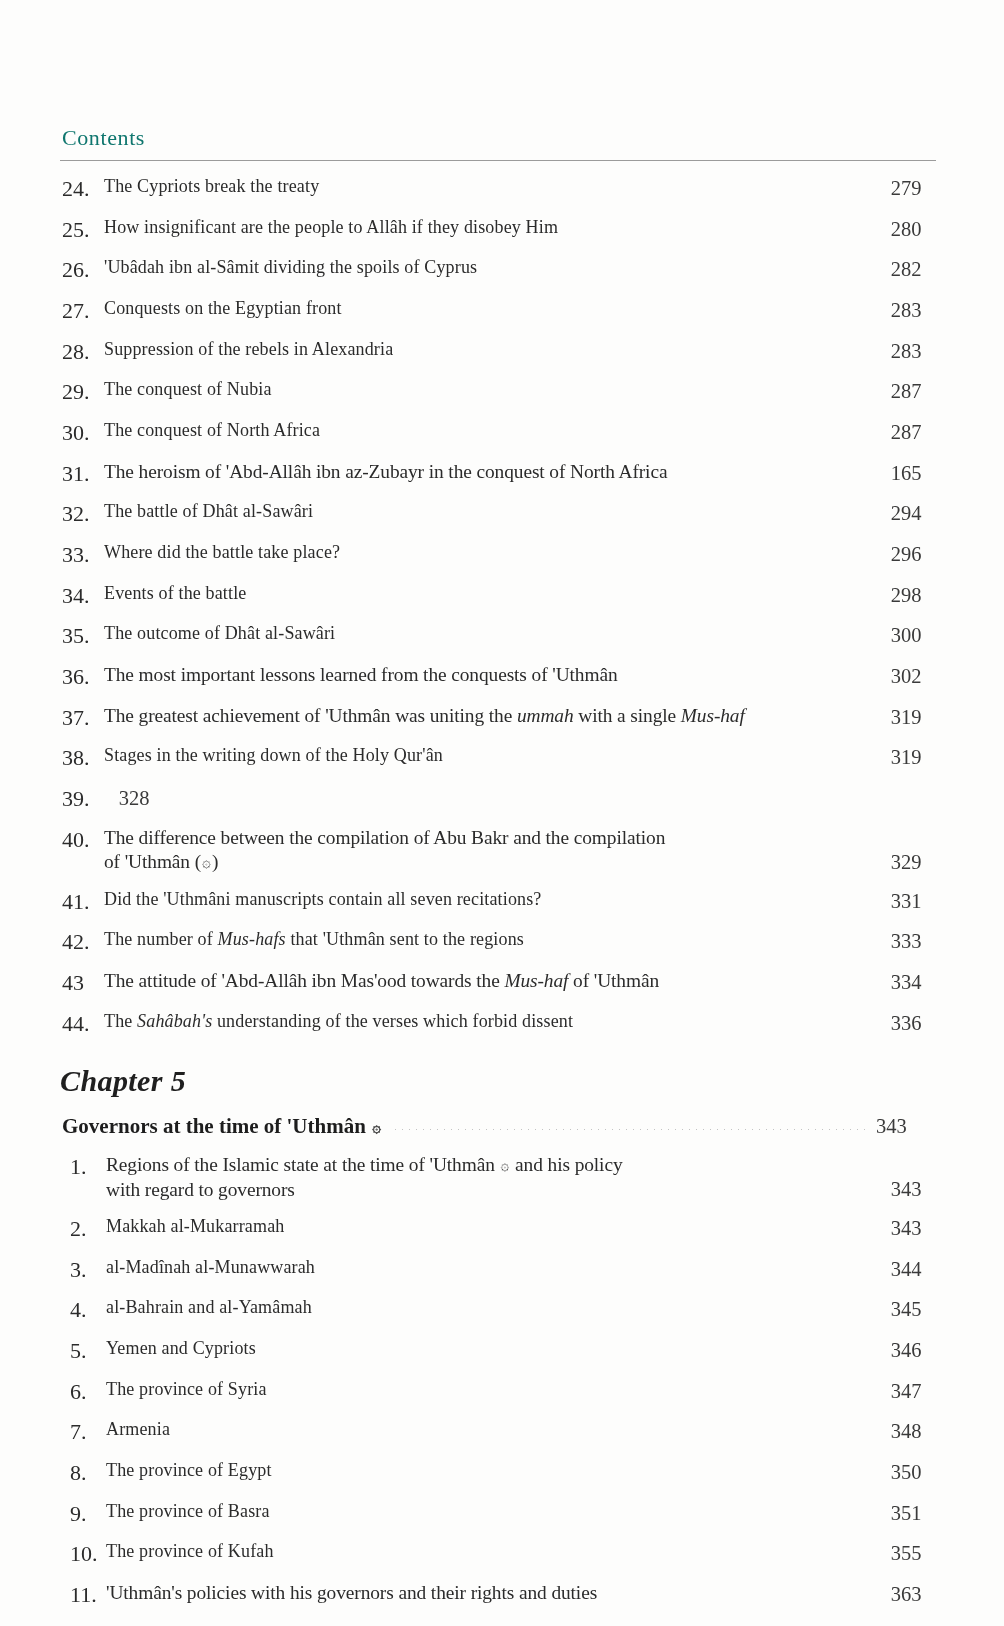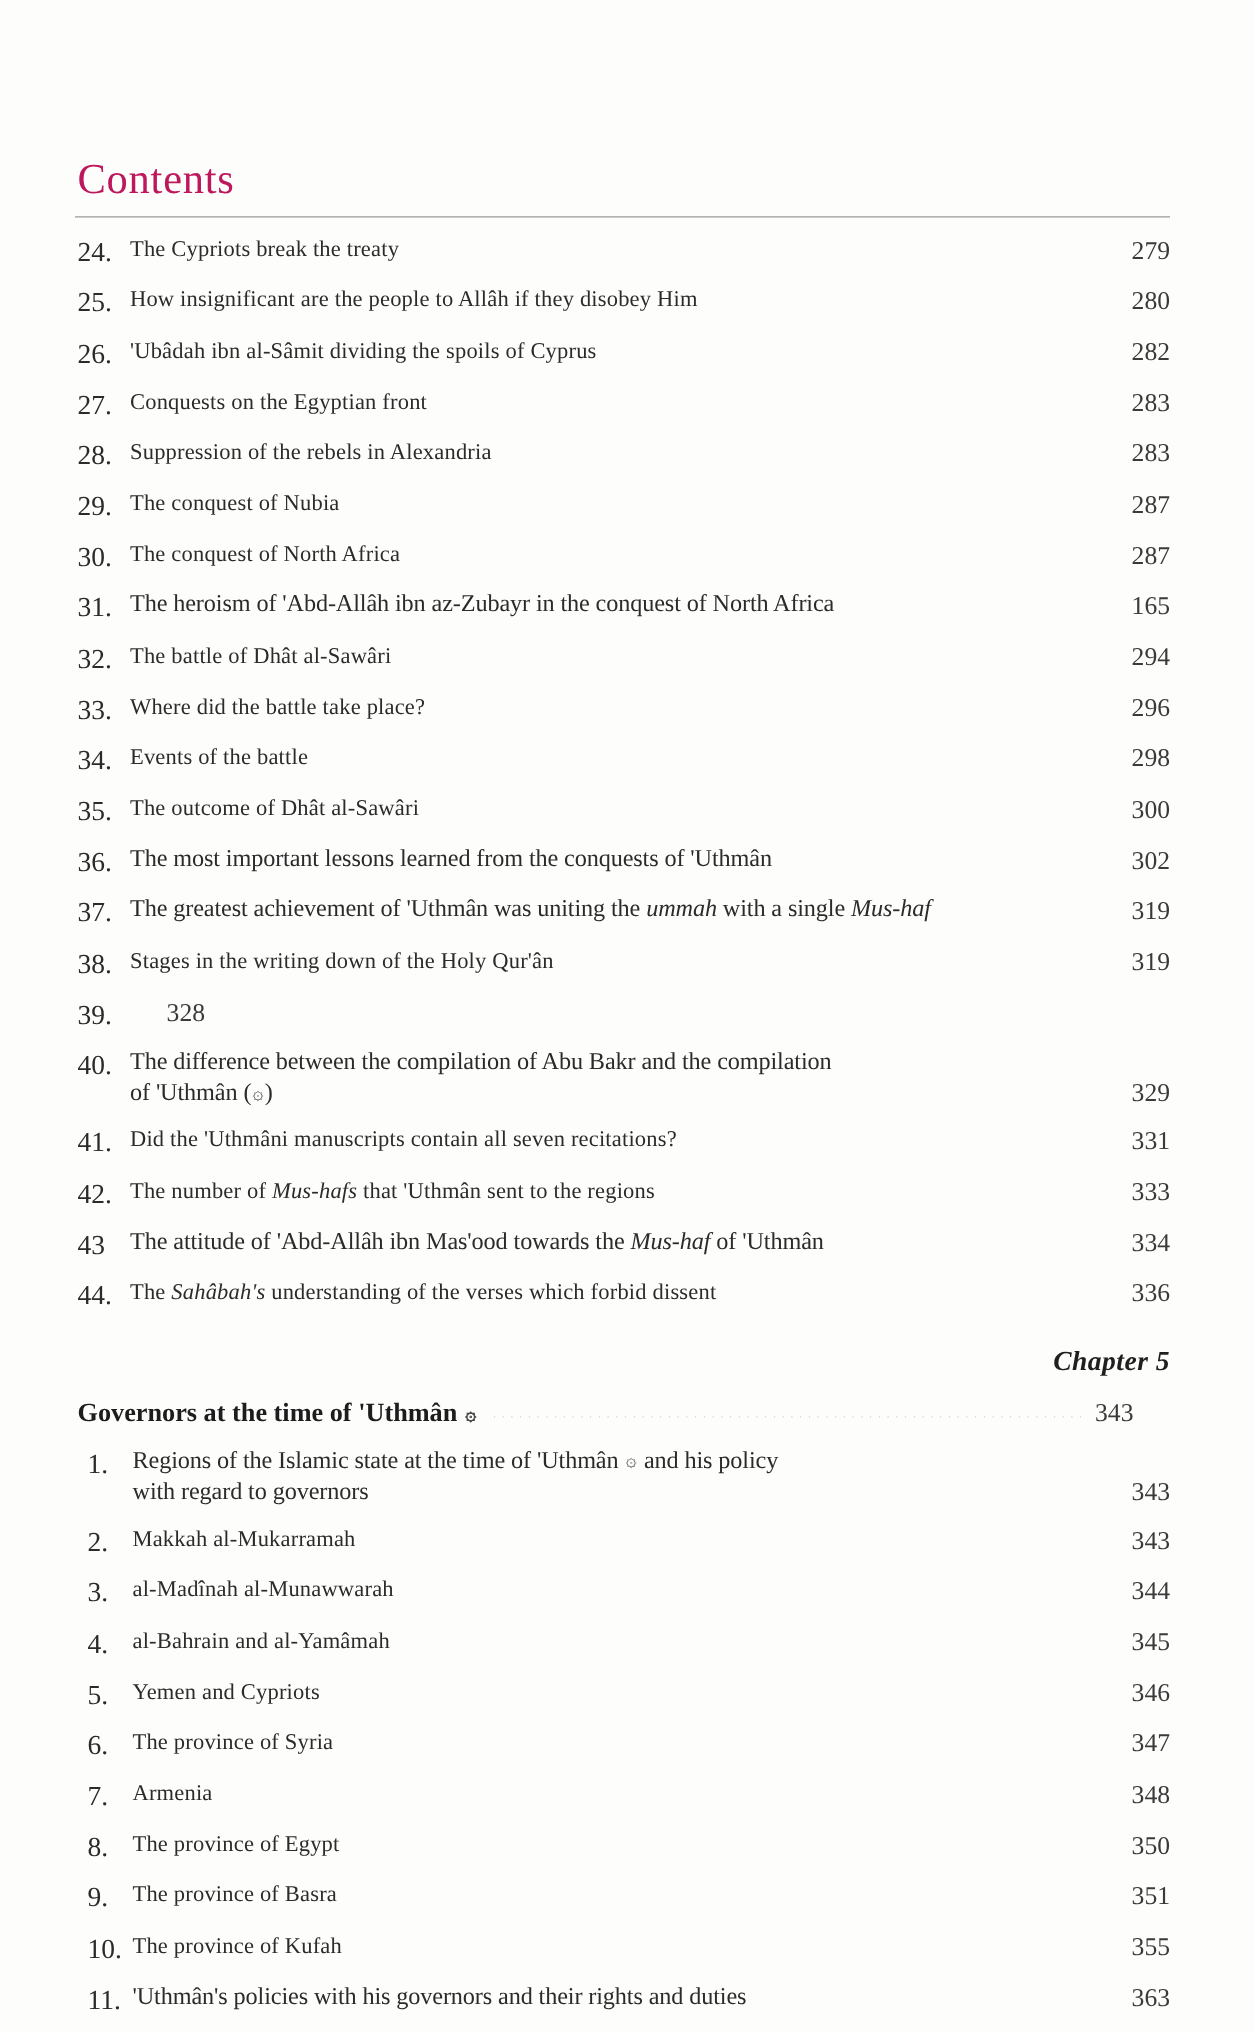--- a/index.html
+++ b/index.html
@@ -23,24 +23,24 @@
   .page-inner {
     position: absolute;
     left: 60px;
     top: 126px;
     width: 876px;
   }
 
   
   .contents-heading {
     font-family: "Liberation Serif", "DejaVu Serif", serif;
-    font-size: 34px;
+    font-size: 22px;
     font-weight: 400;
     letter-spacing: 0.6px;
-    color: #be185d;
+    color: #0f766e;
     margin: 0 0 11px 2px;
     line-height: 1.05;
   }
   .rule {
     height: 0;
     border-top: 1.3px solid #9b9b9b;
     margin: 0 0 14px 0;
     width: 876px;
   }
 
@@ -74,21 +74,21 @@
     padding-right: 14px;
     letter-spacing: 0.15px;
   }
   .toc-title.tight {
     font-size: 19.4px;
     letter-spacing: -0.1px;
   }
   .toc-page {
     flex: 0 0 auto;
     width: 60px;
-    text-align: right;
+    text-align: center;
     font-size: 20.5px;
     line-height: 1.28;
     color: #3a3a3a;
   }
   .toc-row.two-line .toc-page {
     align-self: flex-end;
   }
   .toc-title i {
   }
   .hon {
@@ -96,22 +96,22 @@
     font-size: 15px;
     line-height: 1;
     color: #4a4a4a;
     transform: translateY(-1px);
     margin: 0 1px;
     font-family: "DejaVu Sans", sans-serif;
   }
 
   
   .chapter-title {
-    text-align: right;
-    font-size: 22px;
+    text-align: left;
+    font-size: 30px;
     font-weight: 700;
     font-style: italic;
     letter-spacing: 0.4px;
     margin: 26px 0 16px 0;
     color: #1f1f1f;
     font-family: "Liberation Serif", "DejaVu Serif", serif;
   }
   .chapter-head-row {
     display: flex;
     align-items: baseline;

